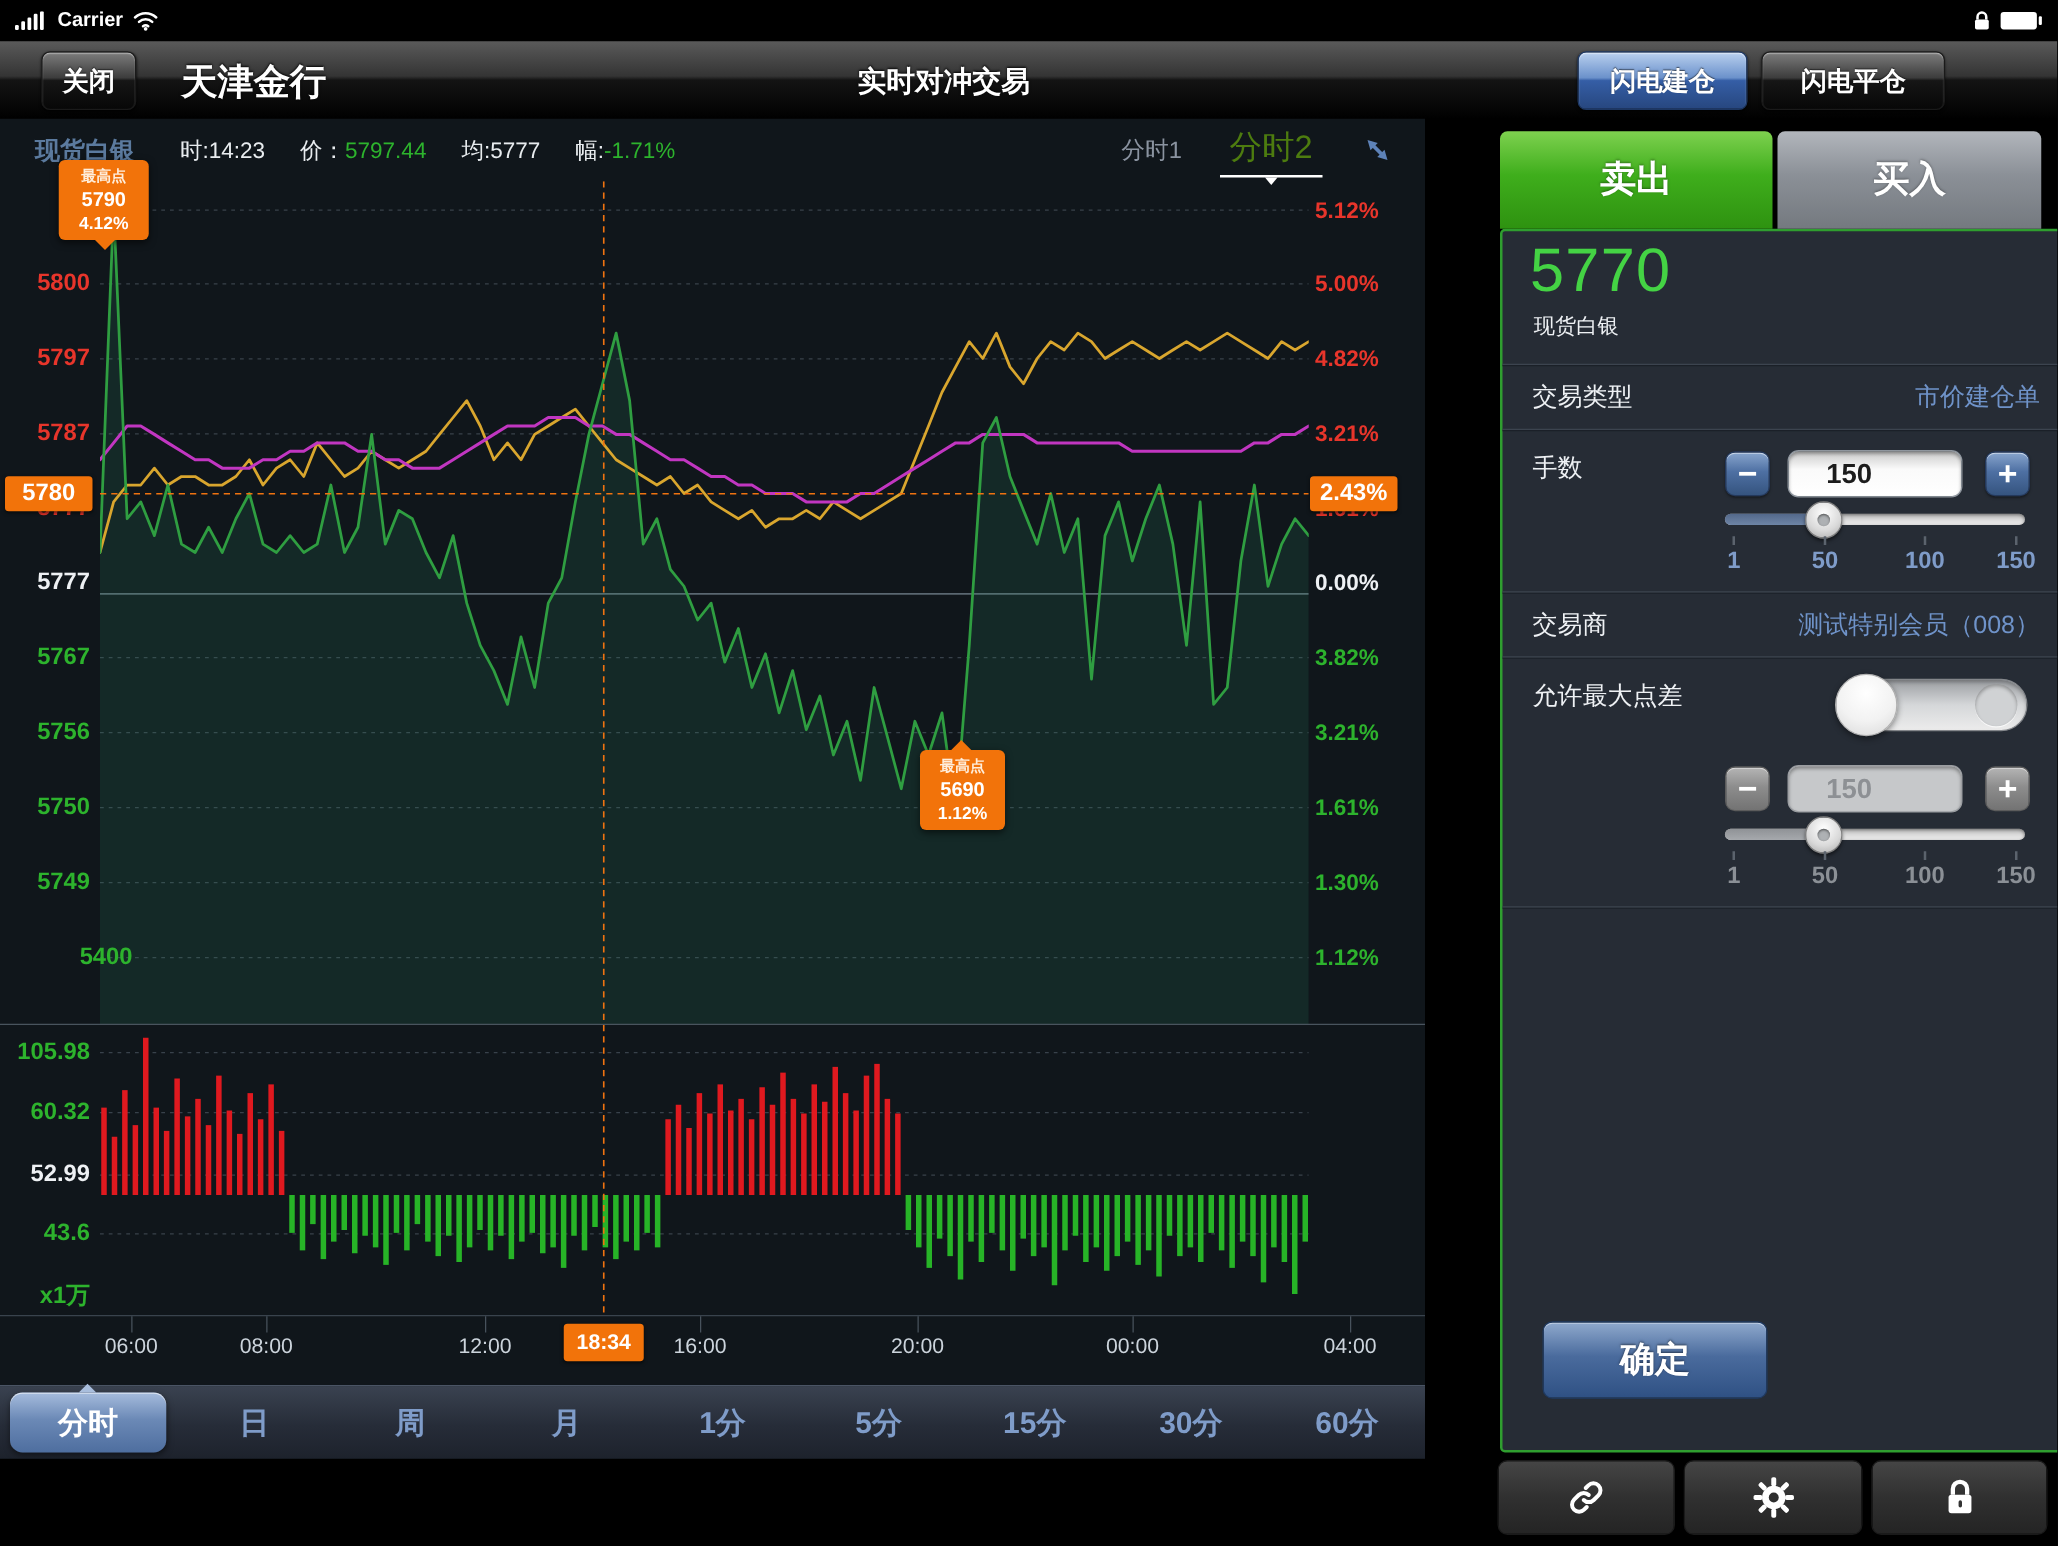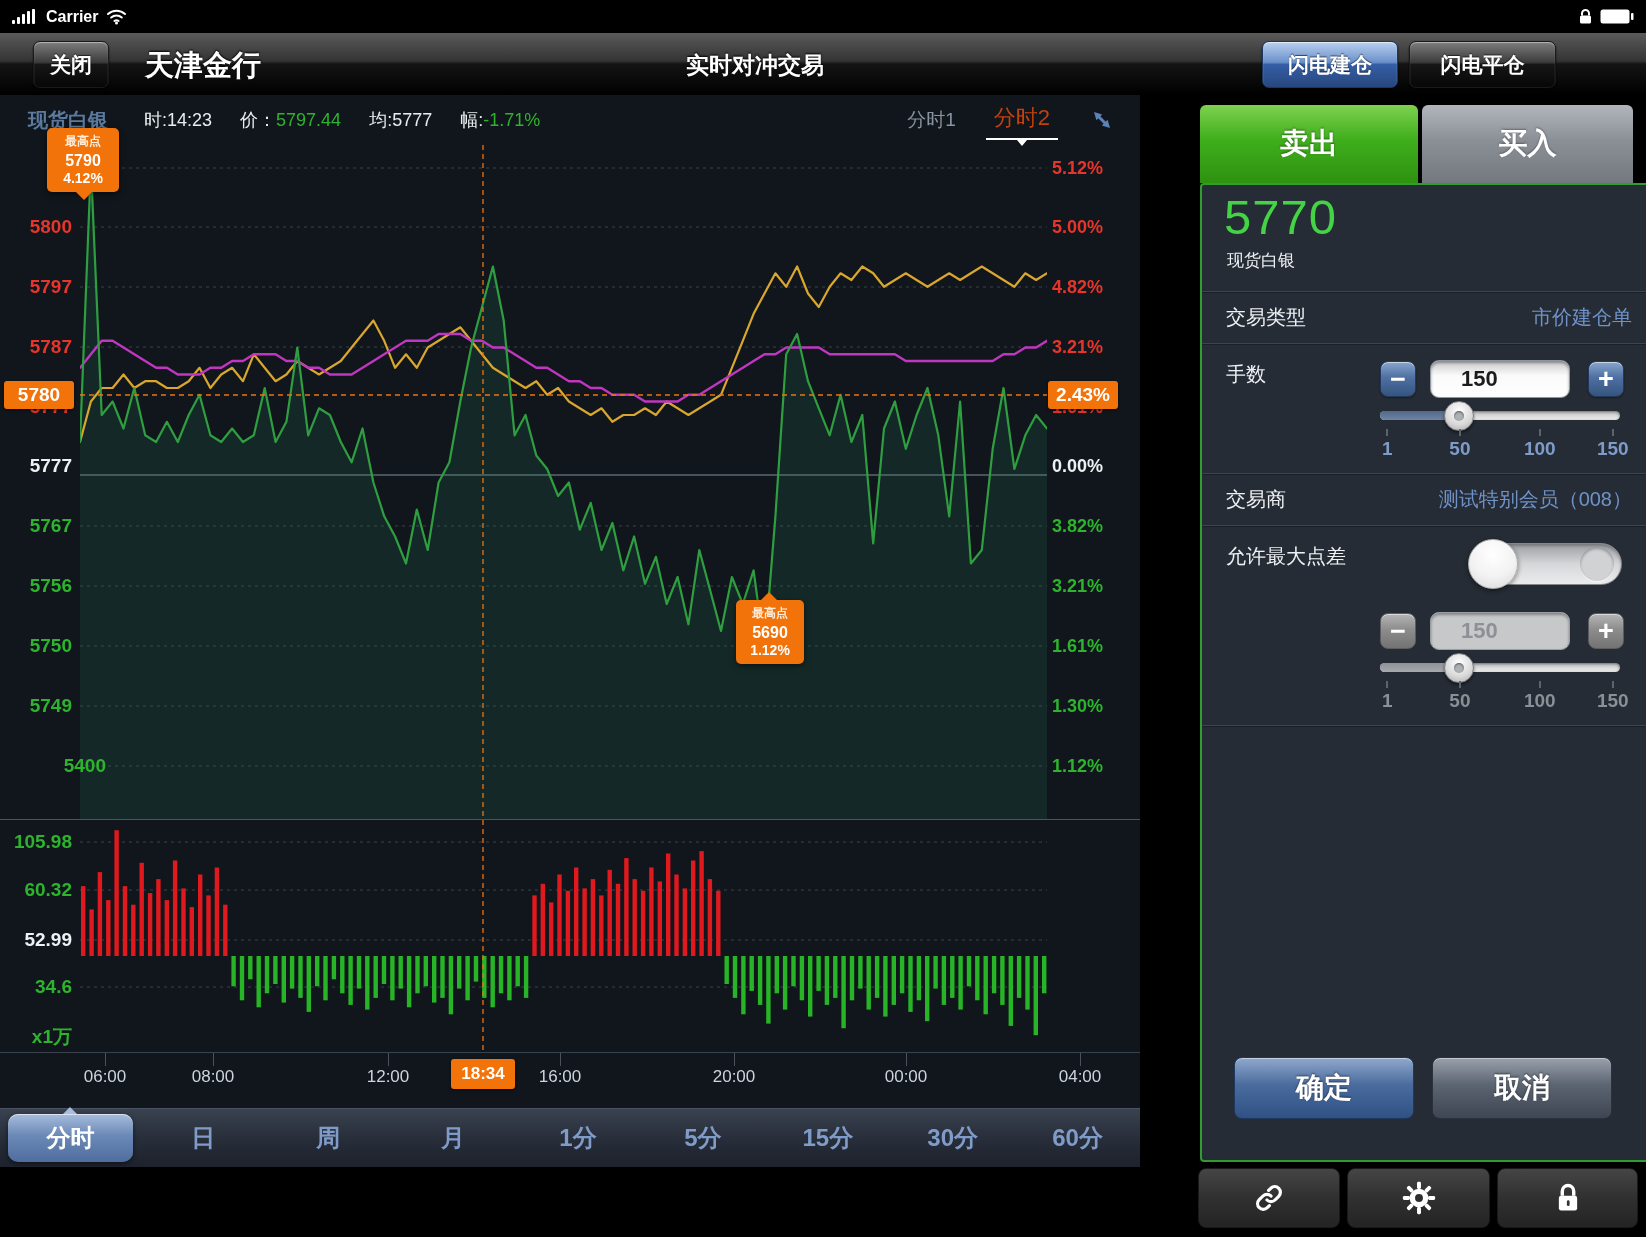--- a/index.html
+++ b/index.html
@@ -30,21 +30,21 @@
 
   
   .chart-col{position:absolute;left:0;top:95px;width:1140px;height:1072px;background:#10161b;overflow:hidden;}
   .chart-hdr{position:absolute;left:0;top:0;width:1140px;height:50px;display:flex;align-items:center;
     padding-left:28px;box-sizing:border-box;font-size:18px;z-index:6;}
   .hdr-sym{color:#5b7a9e;font-size:20px;font-weight:bold;margin-right:36px;}
   .hw{color:#e8ecef;margin-right:28px;}
   .hg{color:#2db32d;}
   .hdr-tabs{margin-left:auto;display:flex;align-items:center;gap:30px;margin-right:24px;}
   .htab1{color:#8a93a0;font-size:19px;}
-  .htab2{color:#c2410c;font-size:22px;border-bottom:2px solid #fff;padding:2px 8px 5px;position:relative;}
+  .htab2{color:#4d7c0f;font-size:26px;border-bottom:2px solid #fff;padding:2px 8px 5px;position:relative;}
   .htab2::after{content:'';position:absolute;left:50%;bottom:-8px;margin-left:-5px;
     border-left:5px solid transparent;border-right:5px solid transparent;border-top:6px solid #fff;}
 
   .axis-lab{position:absolute;font-size:19px;font-weight:bold;width:72px;line-height:22px;z-index:2;}
   .axis-lab.left{left:0;text-align:right;}
   .axis-lab.right{left:1052px;text-align:left;font-size:18px;width:86px;}
   .axis-lab.partial{z-index:1;}
   .axis-chip{position:absolute;background:#f2730a;color:#fff;font-weight:bold;font-size:19px;text-align:center;
     height:28px;line-height:28px;border-radius:3px;z-index:4;box-shadow:0 1px 3px rgba(0,0,0,.6);}
   .xchip{font-size:17px;height:30px;line-height:30px;width:64px;}
@@ -225,21 +225,21 @@
       <div class="axis-lab left partial" style="top: 301px; color: rgb(232, 53, 43);">5777</div>
       <div class="axis-lab left" style="top: 360px; color: rgb(238, 241, 244);">5777</div>
       <div class="axis-lab left" style="top: 420px; color: rgb(45, 179, 45);">5767</div>
       <div class="axis-lab left" style="top: 480px; color: rgb(45, 179, 45);">5756</div>
       <div class="axis-lab left" style="top: 540px; color: rgb(45, 179, 45);">5750</div>
       <div class="axis-lab left" style="top: 600px; color: rgb(45, 179, 45);">5749</div>
       <div class="axis-lab left" style="top: 660px; color: rgb(45, 179, 45); margin-left: 34px;">5400</div>
       <div class="axis-lab left" style="top: 736px; color: rgb(45, 179, 45);">105.98</div>
       <div class="axis-lab left" style="top: 784px; color: rgb(45, 179, 45);">60.32</div>
       <div class="axis-lab left" style="top: 834px; color: rgb(238, 241, 244);">52.99</div>
-      <div class="axis-lab left" style="top: 881px; color: rgb(45, 179, 45);">34.6</div>
+      <div class="axis-lab left" style="top: 881px; color: rgb(45, 179, 45);">43.6</div>
       <div class="axis-lab left" style="top: 931px; color: rgb(45, 179, 45);">x1万</div>
       <div class="axis-lab right" style="top: 62px; color: rgb(232, 53, 43);">5.12%</div>
       <div class="axis-lab right" style="top: 121px; color: rgb(232, 53, 43);">5.00%</div>
       <div class="axis-lab right" style="top: 181px; color: rgb(232, 53, 43);">4.82%</div>
       <div class="axis-lab right" style="top: 241px; color: rgb(232, 53, 43);">3.21%</div>
       <div class="axis-lab right partial" style="top: 301px; color: rgb(232, 53, 43);">1.61%</div>
       <div class="axis-lab right" style="top: 360px; color: rgb(238, 241, 244);">0.00%</div>
       <div class="axis-lab right" style="top: 420px; color: rgb(45, 179, 45);">3.82%</div>
       <div class="axis-lab right" style="top: 480px; color: rgb(45, 179, 45);">3.21%</div>
       <div class="axis-lab right" style="top: 540px; color: rgb(45, 179, 45);">1.61%</div>
@@ -477,21 +477,20 @@
         <i class="tmark" style="left: 33.3%;"></i>
         <span class="tlab" style="left: 33.3%;">50</span>
         <i class="tmark" style="left: 66.6%;"></i>
         <span class="tlab" style="left: 66.6%;">100</span>
         <i class="tmark" style="left: 97%;"></i>
         <span class="tlab" style="left: 97%;">150</span>
       </div>
     <div class="pdiv" style="top:540px"></div>
 
     <div class="pbtn confirm" style="left:32px;top:872px">确定</div>
-    <div class="pbtn cancel" style="left:230px;top:872px">取消</div>
   </div>
 
   <div class="icon-btn" style="left:1198px;width:142px">
     <svg width="32" height="32" viewBox="0 0 24 24" fill="none" stroke="#fff" stroke-width="2.4" stroke-linecap="round">
         <path d="M10.5 13.5a4.2 4.2 0 0 0 6 0l2.8-2.8a4.2 4.2 0 1 0-6-6l-1.6 1.6"></path>
         <path d="M13.5 10.5a4.2 4.2 0 0 0-6 0l-2.8 2.8a4.2 4.2 0 1 0 6 6l1.6-1.6"></path>
       </svg>
   </div>
   <div class="icon-btn" style="left:1347px;width:143px">
     <svg width="34" height="34" viewBox="0 0 24 24">

